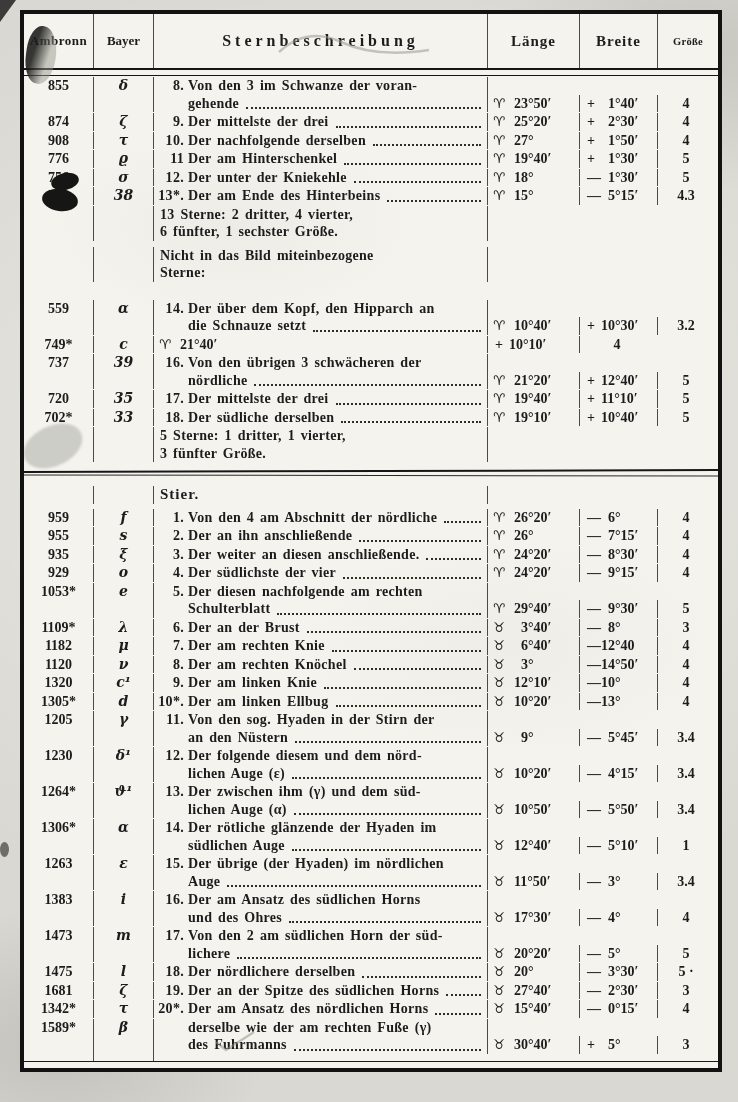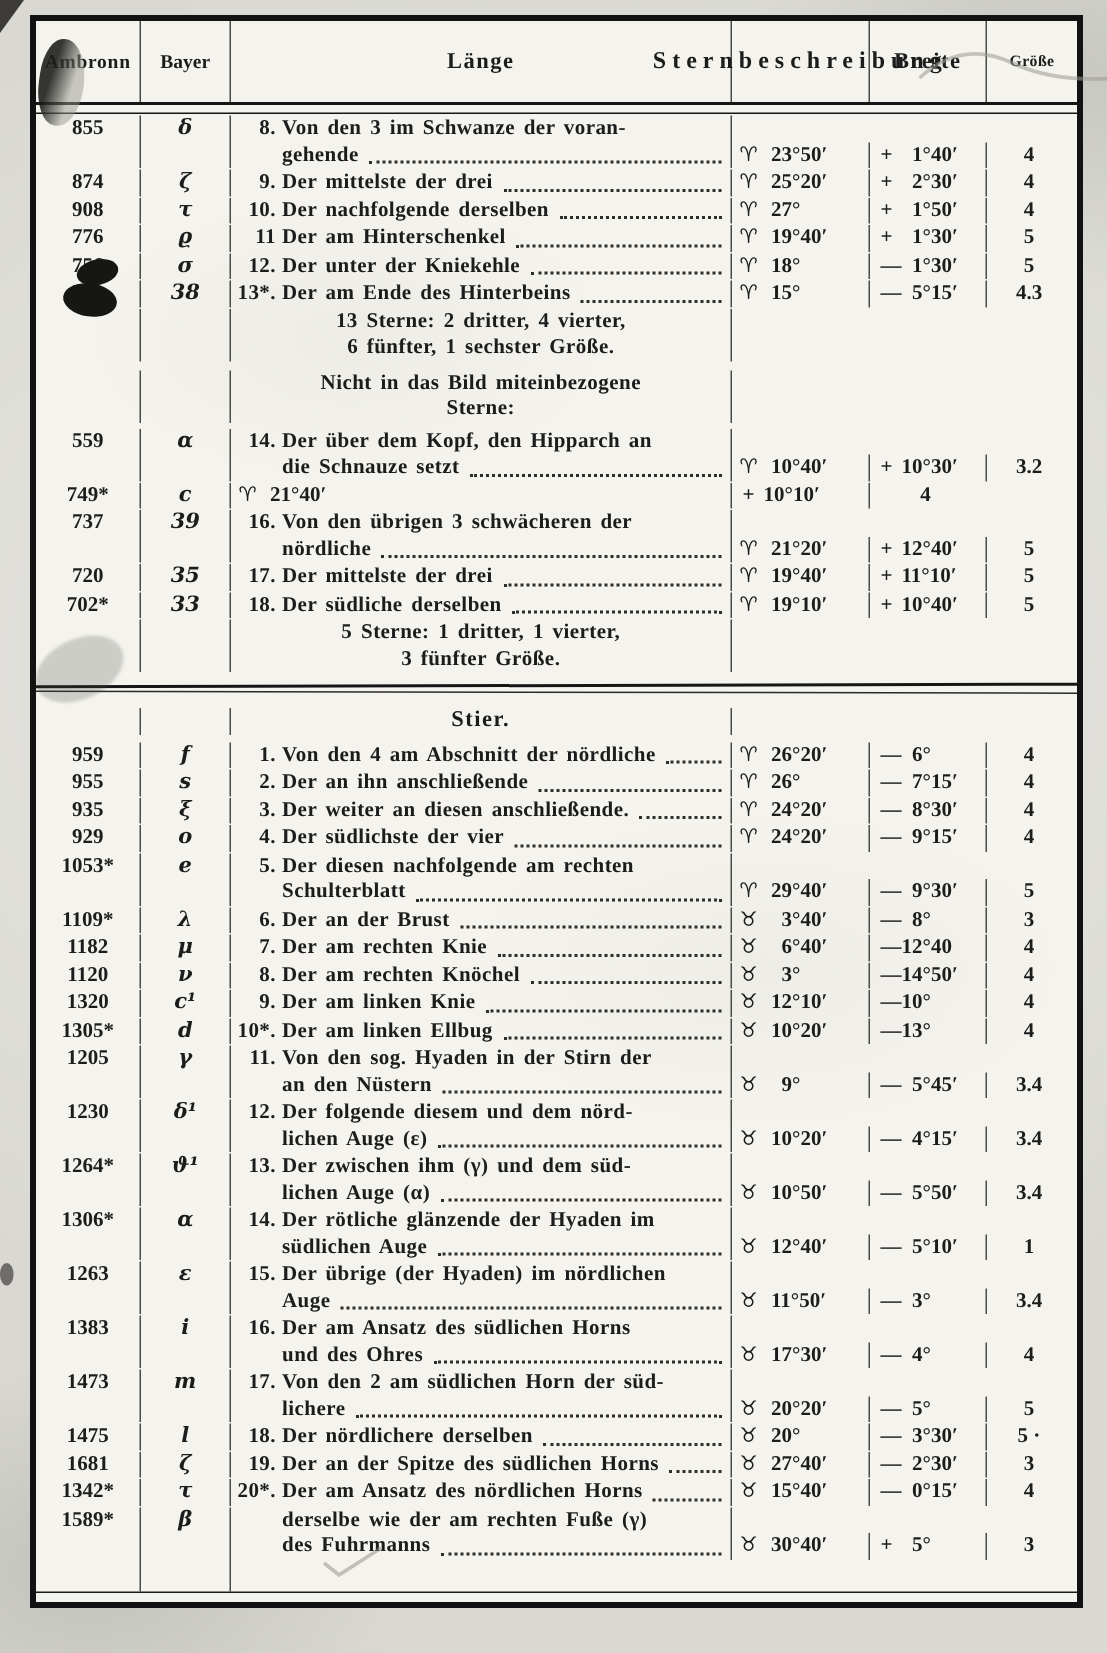--- a/index.html
+++ b/index.html
@@ -42,23 +42,23 @@
   .txt{white-space:nowrap;}
   .leader{flex:1 1 0;min-width:0;border-bottom:2px dotted #2d2d2a;margin:0 4px 3px 7px;height:0;align-self:flex-end;}
   .c-lng{display:flex;align-items:baseline;padding-left:5px;}
   .zsym{flex:0 0 17px;font-family:"DejaVu Sans","Liberation Sans",sans-serif;font-weight:400;font-size:13.5px;}
   .zval{margin-left:4px;white-space:pre;}
   .c-br{display:flex;align-items:baseline;padding-left:7px;}
   .bsign{flex:0 0 14px;}
   .bval{margin-left:0;white-space:pre;}
   .c-mag{text-align:center;padding-right:4px;}
   .row.star{margin-top:1px;}
-  .center-lines{text-align:center;padding:0 6px;}
+  .center-lines{padding:0 6px;}
   .row.summary{margin-top:1px;}
-  .row.note{margin-top:6px;margin-bottom:3px;}
+  .row.note{margin-top:6px;margin-bottom:17px;}
   .sec-divider{margin:8px 0 7px 0;}
   .sec-divider .l1{border-top:2px solid #161616;height:3px;transform:rotate(-.15deg);}
   .sec-divider .l2{border-top:1px solid #2a2a28;transform:rotate(.1deg);}
   .row.title{margin:3px 0 4px 0;}
   .row.title .center-lines{font-size:15px;letter-spacing:1px;}
   .row.filler{flex:1;}
   .bottom-thin{border-top:1.5px solid #1a1a18;margin:0 0 6px 0;}
   
   .mark{position:absolute;pointer-events:none;}
   .blob{background:#161614;border-radius:50%;}
@@ -70,27 +70,27 @@
 </head>
 <body>
 
 <div class="photo">
 
   <div class="table-frame">
 
     <div class="grid thead">
       <div class="cell h-num">Ambronn</div>
       <div class="cell h-bayer">Bayer</div>
-      <div class="cell h-lng">Länge</div>
       <div class="cell h-desc">
         <span>Sternbeschreibung</span>
         <svg width="160" height="40" style="position:absolute;left:120px;top:6px;opacity:.55">
           <path d="M5,32 q28,-26 62,-10 t88,8" stroke="#9b9b91" stroke-width="2.5" fill="none"></path>
         </svg>
       </div>
+      <div class="cell h-lng">Länge</div>
       <div class="cell h-br">Breite</div>
       <div class="cell h-mag">Größe</div>
     </div>
 
     <div class="rule-double"></div>
 
     <div class="tbody" id="tbody">
         <div class="grid row star">
     <div class="cell c-num">855</div>
     <div class="cell c-bayer">δ</div>

